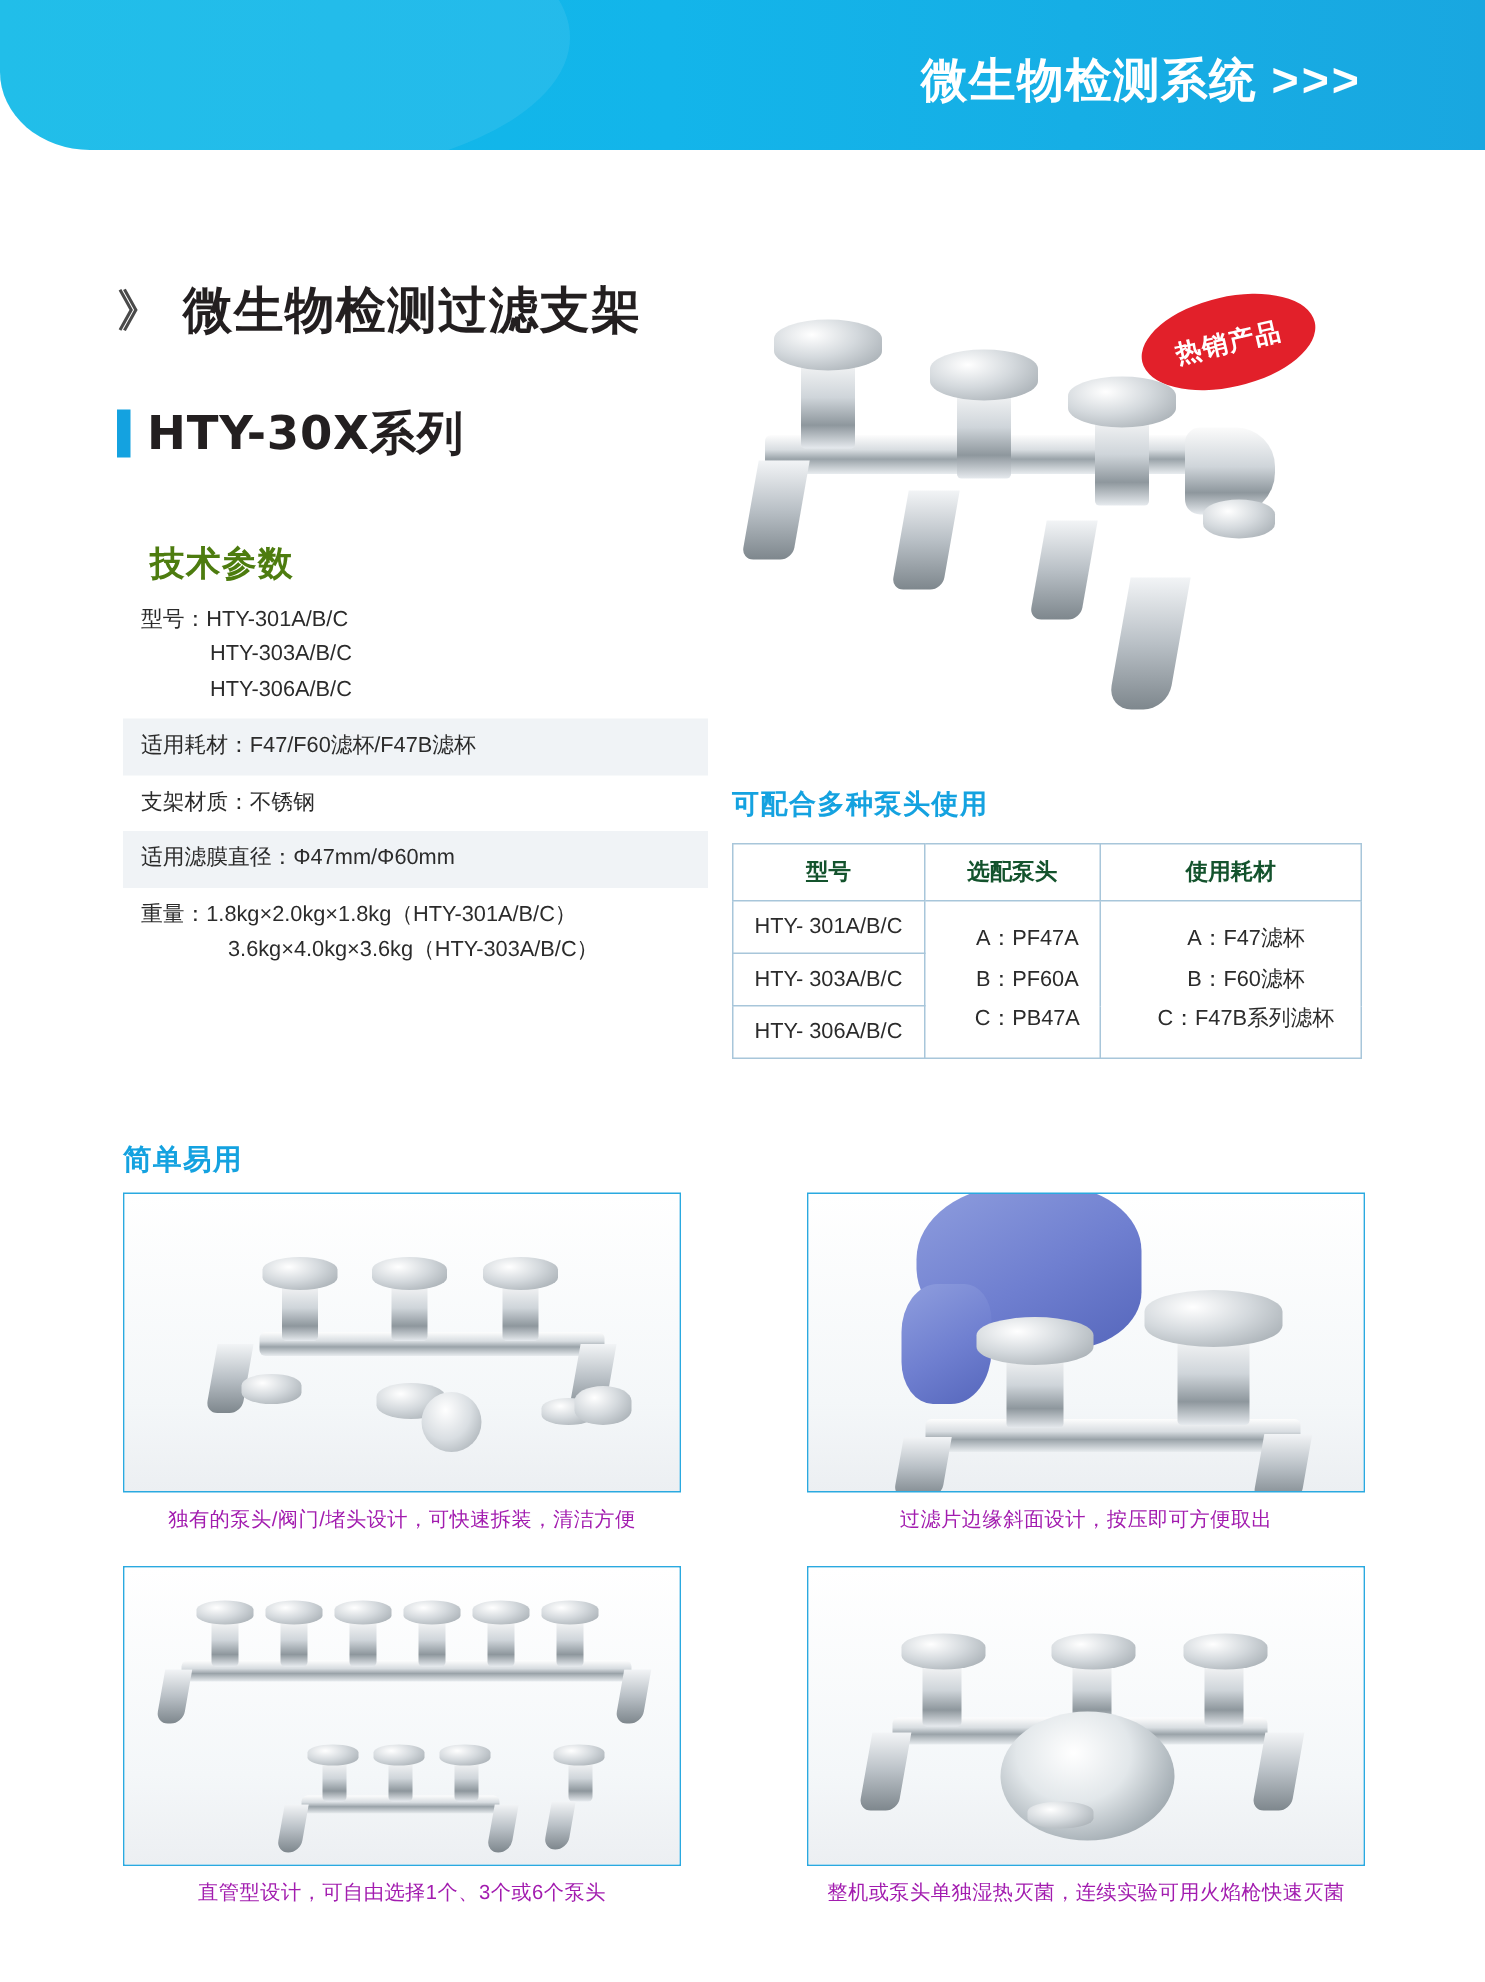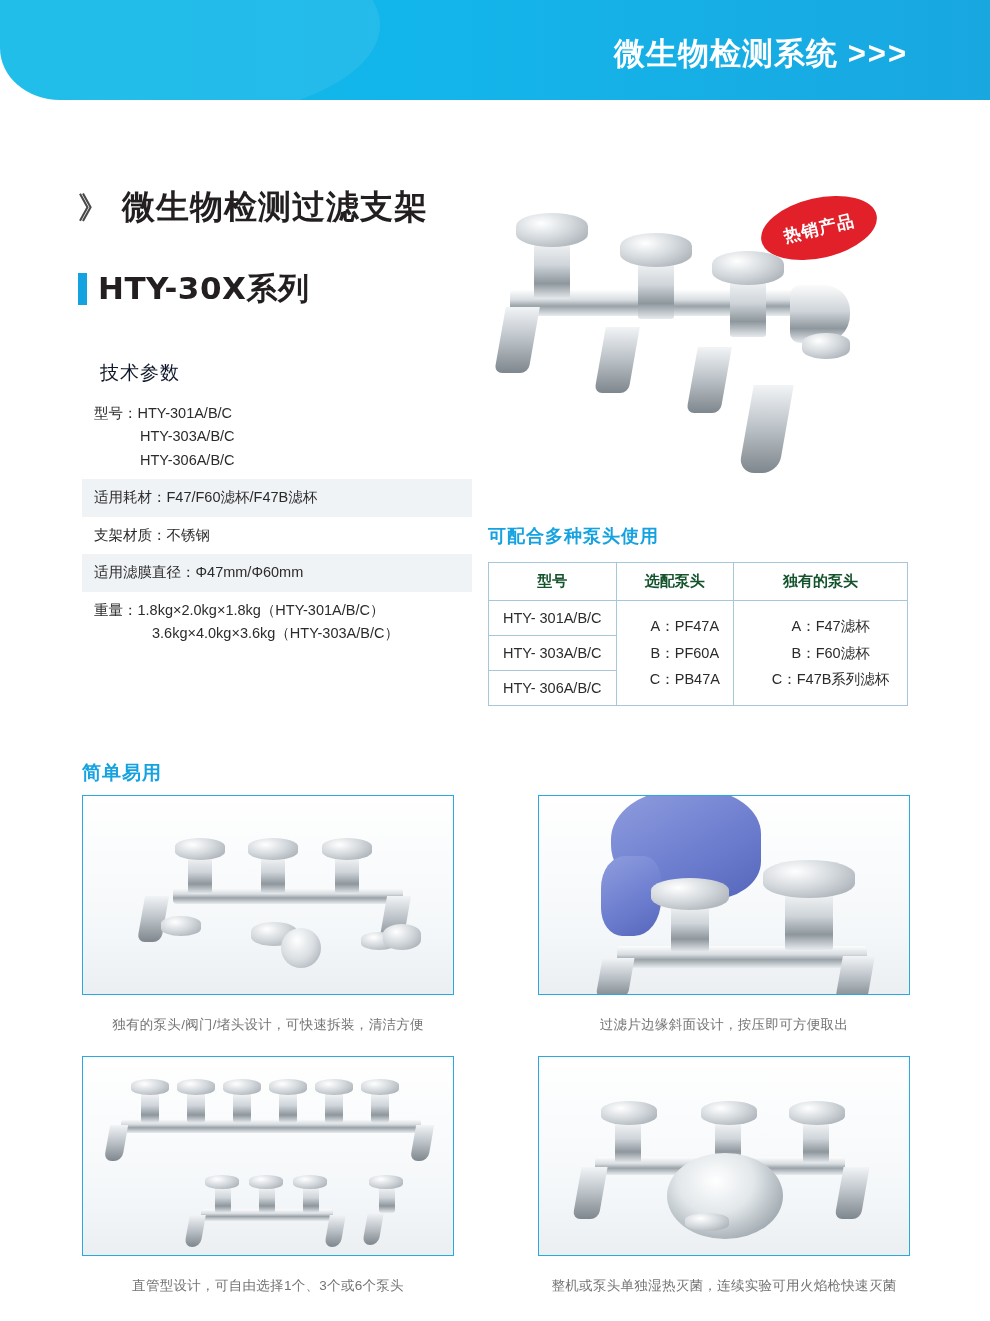--- a/index.html
+++ b/index.html
@@ -100,23 +100,23 @@
     font-weight: bold;
     display:flex; align-items:center; justify-content:center;
     letter-spacing: 1px;
     box-shadow: 0 0 0 3px #fff;
   }
 
   
   .spec-heading {
     position: absolute;
     left: 100px; top: 360px;
-    color: #0f172a;
-    font-size: 19px;
-    font-weight: normal;
+    color: #4d7c0f;
+    font-size: 23px;
+    font-weight: bold;
     letter-spacing: 1px;
   }
   .spec-table {
     position: absolute;
     left: 82px; top: 395px;
     width: 390px;
     font-size: 14.5px;
     line-height: 1.62;
     color: #2b2b2b;
   }
@@ -183,25 +183,24 @@
   .photo-cell { width: 372px; }
   .photo-frame {
     width: 372px; height: 200px;
     border: 1px solid #2aa9e0;
     background: #fdfdfd;
     position: relative;
     overflow: hidden;
   }
   .caption {
     text-align: center;
-    color: #737373;
+    color: #a21caf;
     font-size: 13.5px;
     padding: 9px 0 12px 0;
     letter-spacing: 0.3px;
-    margin-top: 12px;
   }
 
   
   .mf { position:absolute; left:0; top:0; width:100%; height:100%; }
   .bar {
     position:absolute;
     background: linear-gradient(180deg,#fdfdfd 0%, #d8dde1 38%, #9aa3a9 62%, #e8ecef 100%);
     border-radius: 4px;
   }
   .head {
@@ -307,21 +306,21 @@
 
 
 </div>
 
 <div class="pump-heading">可配合多种泵头使用</div>
 <table class="pump">
   <thead>
     <tr>
       <th>型号</th>
       <th>选配泵头</th>
-      <th>独有的泵头</th>
+      <th>使用耗材</th>
     </tr>
   </thead>
   <tbody>
     <tr>
       <td class="model">HTY- 301A/B/C</td>
       <td class="list" rowspan="3">
         <div>A：PF47A</div>
         <div>B：PF60A</div>
         <div>C：PB47A</div>
       </td>

